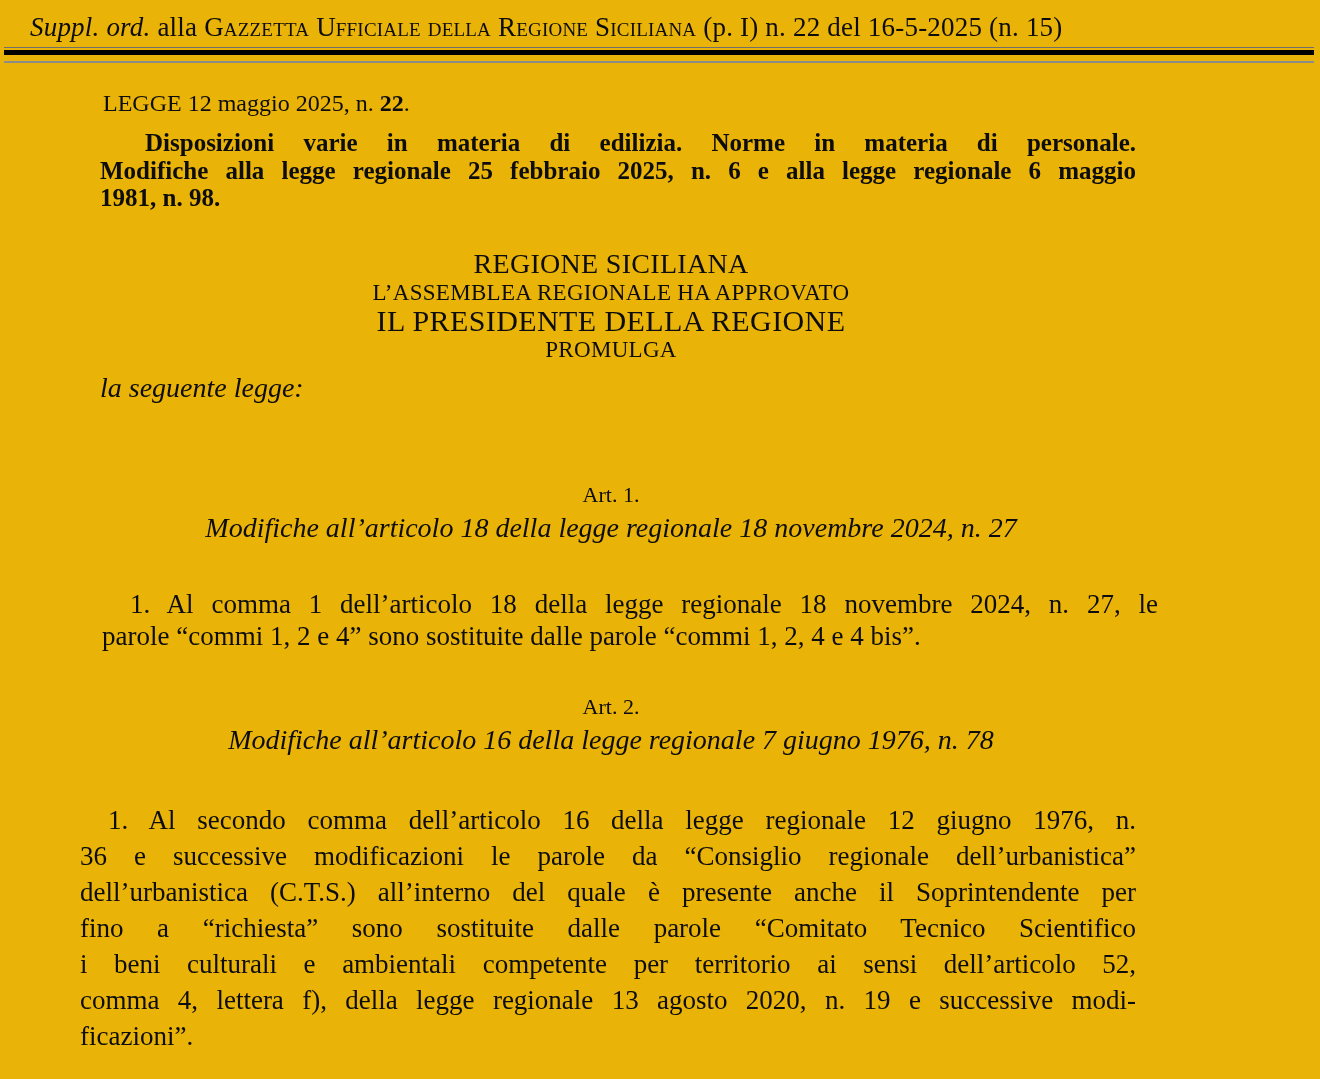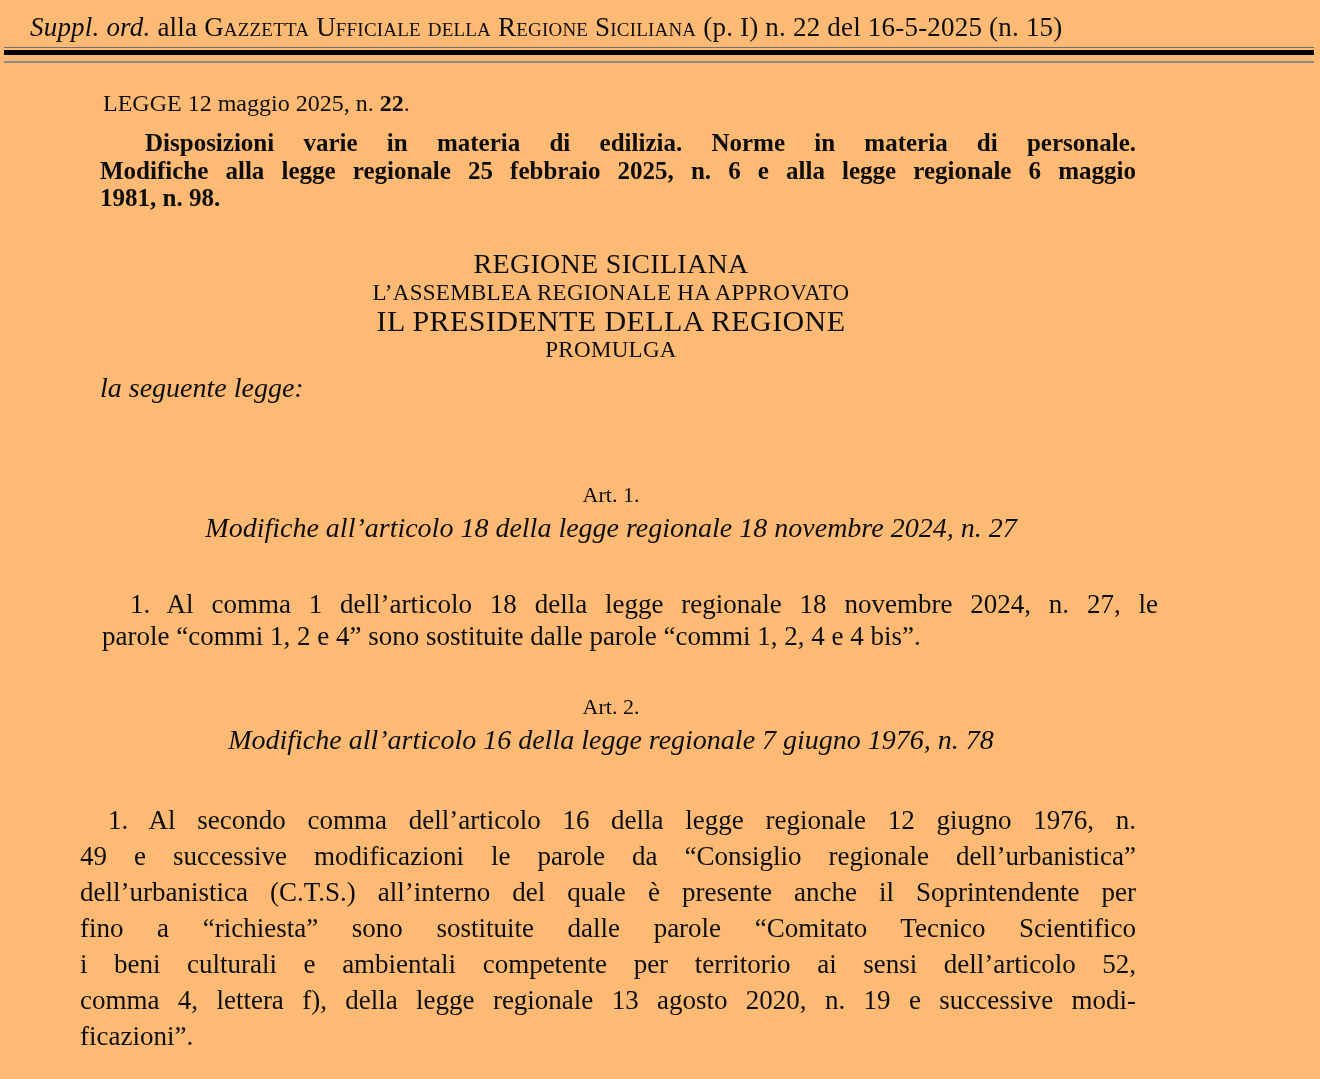--- a/index.html
+++ b/index.html
@@ -4,21 +4,21 @@
 <style>
   html, body {
     margin: 0;
     padding: 0;
     background: #ffffff;
   }
   .page {
     position: relative;
     width: 1320px;
     height: 1079px;
-    background: #fdba74;
+    background: #eab308;
     color: #0d0d0d;
     font-family: "Liberation Serif", "DejaVu Serif", serif;
     overflow: hidden;
   }
 
   
   .masthead {
     position: absolute;
     left: 30px;
     top: 12px;
@@ -128,21 +128,21 @@
   <div class="center-col art-sub art1-sub">Modifiche all’articolo 18 della legge regionale 18 novembre 2024, n. 27</div>
   <div class="para para1">
     <div class="jl ind28">1. Al comma 1 dell’articolo 18 della legge regionale 18 novembre 2024, n. 27, le</div>
     <div class="ll">parole “commi 1, 2 e 4” sono sostituite dalle parole “commi 1, 2, 4 e 4 bis”.</div>
   </div>
 
   <div class="center-col art-h art2-h">Art. 2.</div>
   <div class="center-col art-sub art2-sub">Modifiche all’articolo 16 della legge regionale 7 giugno 1976, n. 78</div>
   <div class="para para2">
     <div class="jl ind28">1. Al secondo comma dell’articolo 16 della legge regionale 12 giugno 1976, n.</div>
-    <div class="jl">49 e successive modificazioni le parole da “Consiglio regionale dell’urbanistica”</div>
+    <div class="jl">36 e successive modificazioni le parole da “Consiglio regionale dell’urbanistica”</div>
     <div class="jl">dell’urbanistica (C.T.S.) all’interno del quale è presente anche il Soprintendente per</div>
     <div class="jl">fino a “richiesta” sono sostituite dalle parole “Comitato Tecnico Scientifico</div>
     <div class="jl">i beni culturali e ambientali competente per territorio ai sensi dell’articolo 52,</div>
     <div class="jl">comma 4, lettera f), della legge regionale 13 agosto 2020, n. 19 e successive modi-</div>
     <div class="ll">ficazioni”.</div>
   </div>
 
 </div>
 
 </body></html>

